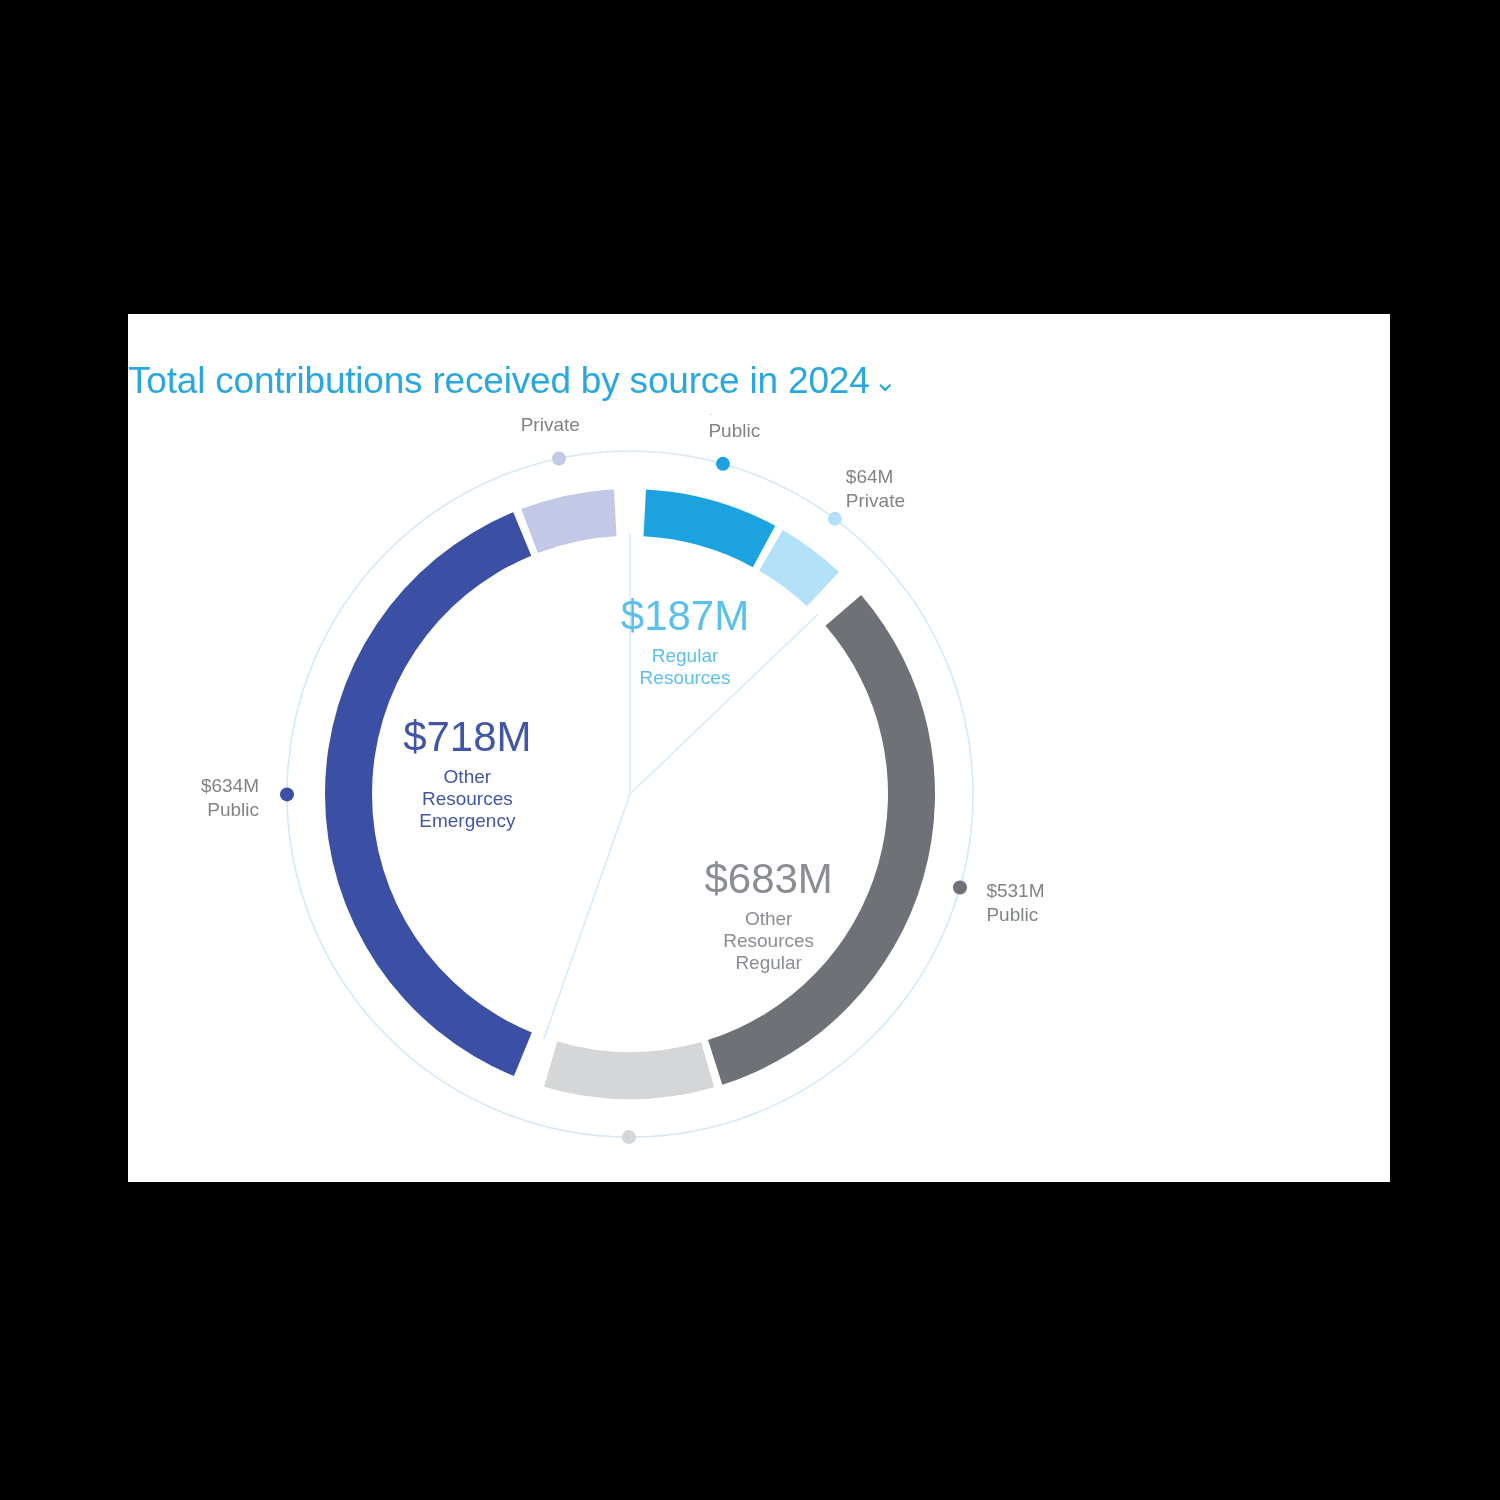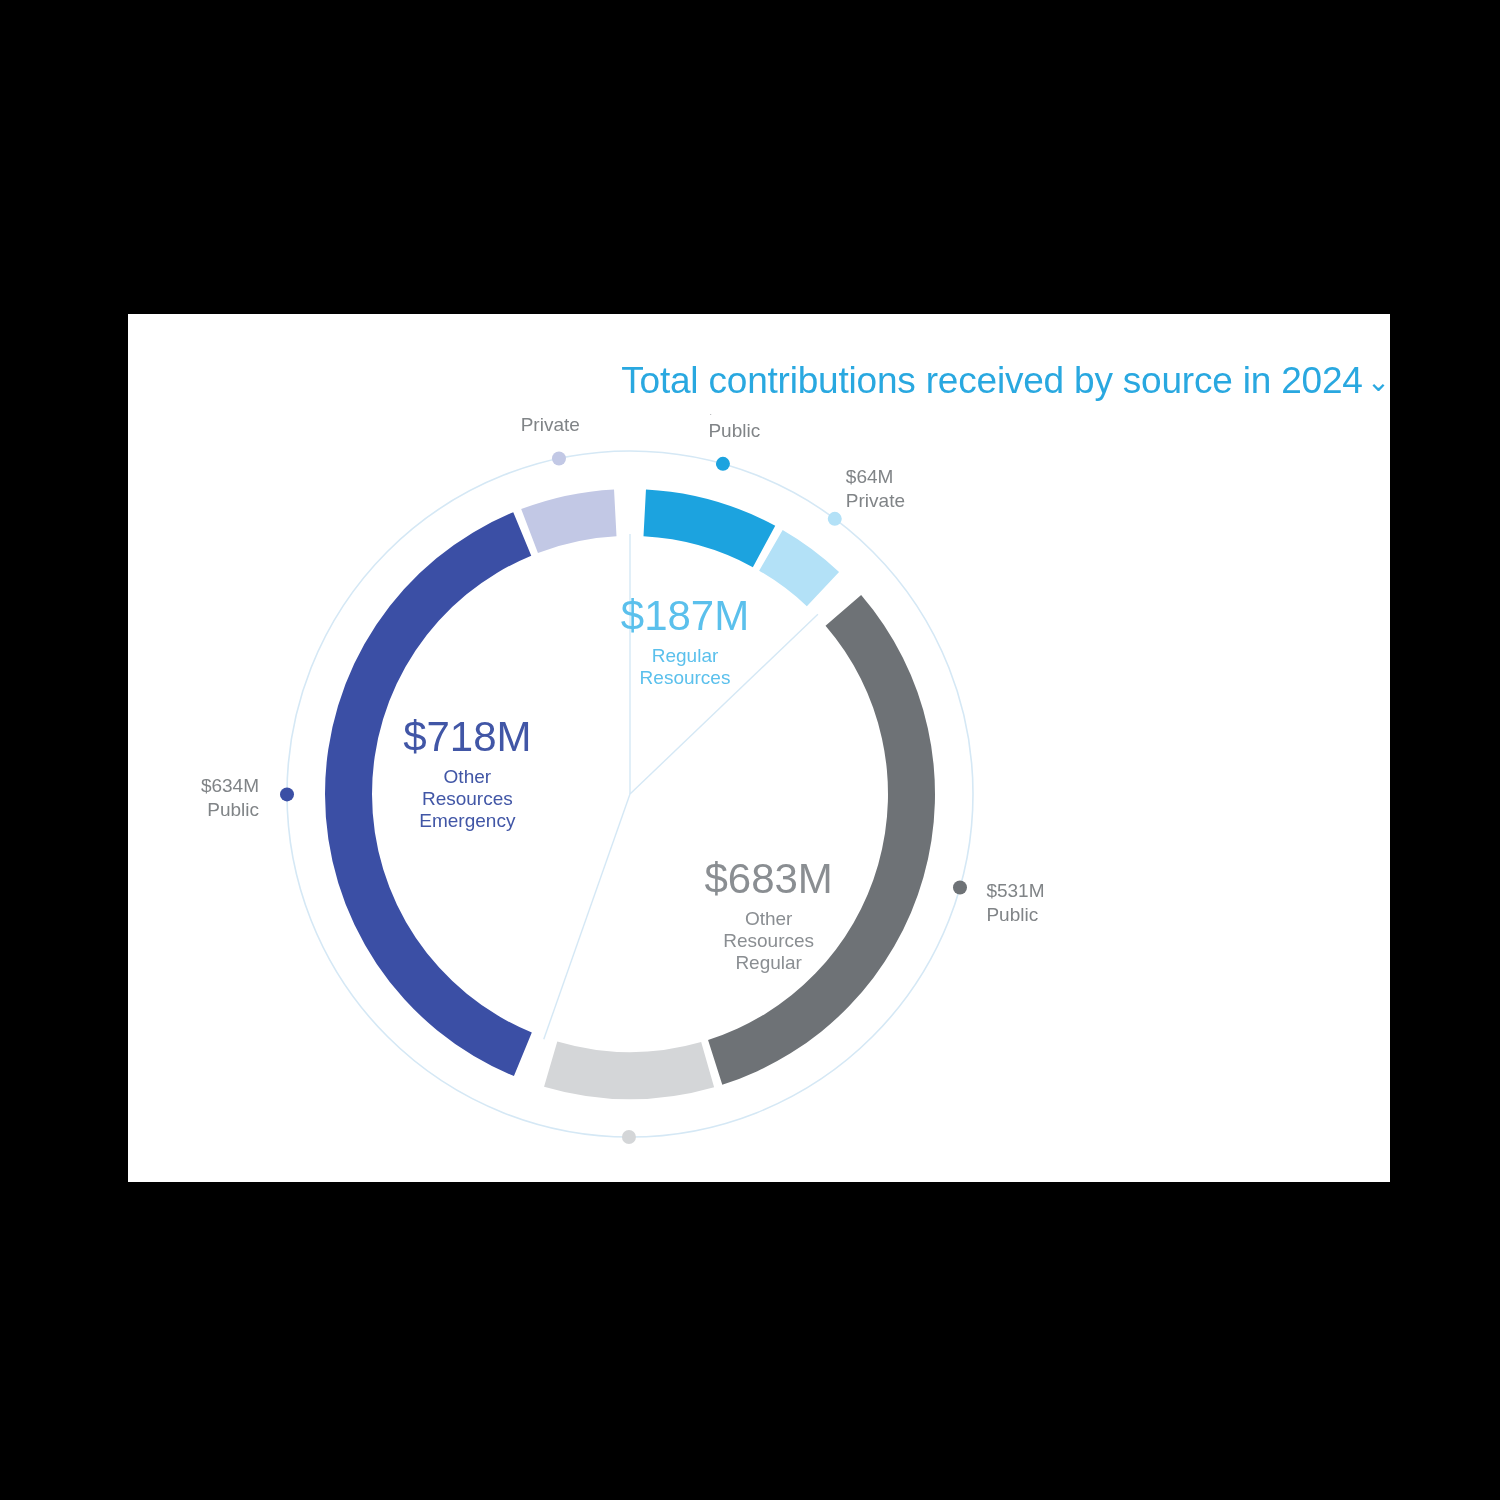--- a/index.html
+++ b/index.html
@@ -25,21 +25,21 @@
     top: 314px;
     width: 1262px;
     height: 868px;
     background: #ffffff;
   }
   #chart-title {
     position: absolute;
     left: 0;
     top: 46px;
     width: 100%;
-    text-align: right;
+    text-align: left;
     color: #29A8E0;
     font-size: 37px;
     font-weight: 400;
     letter-spacing: -0.2px;
     white-space: nowrap;
     cursor: pointer;
   }
   #chart-title .caret {
     display: inline-block;
     margin-left: 4px;

